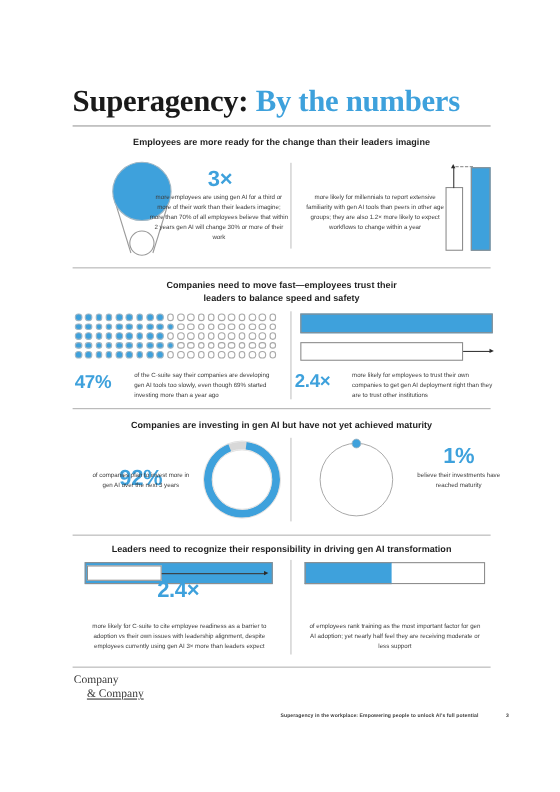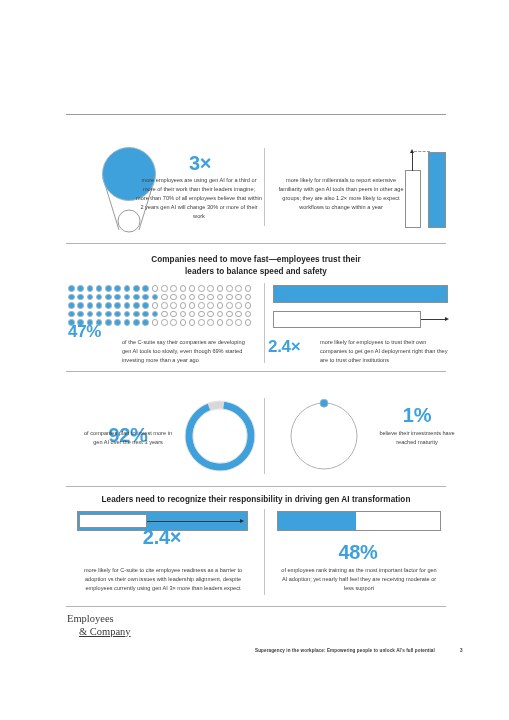--- a/index.html
+++ b/index.html
@@ -194,22 +194,29 @@
     font-size: 4.6px;
     font-weight: bold;
     color: #3a3a3a;
   }
 </style>
 </head>
 <body>
 
 <div class="page">
 
+  <div class="title-wrap">
+    <div class="title">
+      <span class="black">Superagency:</span>
+      <span class="blue">By the numbers</span>
+    </div>
+  </div>
   <div class="title-rule"></div>
 
+  <div class="sec-header" style="left:66px; top:124px; width:380px;">Employees are more ready for the change than their leaders imagine</div>
 
   <div class="cone-wrap" style="left:86px; top:146px;">
     <svg width="86" height="90" viewBox="0 0 86 90">
       <line x1="17" y1="32" x2="33" y2="84" stroke="#9a9a9a" stroke-width="1"></line>
       <line x1="69" y1="32" x2="53" y2="84" stroke="#9a9a9a" stroke-width="1"></line>
       <circle cx="43" cy="28" r="26.5" fill="#3ea1dc" stroke="#9fb6c4" stroke-width="1"></circle>
       <circle cx="43" cy="75" r="11" fill="#ffffff" stroke="#9a9a9a" stroke-width="1"></circle>
     </svg>
   </div>
 
@@ -329,38 +336,39 @@
       <div class="dot off"></div>
       <div class="dot off"></div>
       <div class="dot off"></div>
       <div class="dot off"></div>
       <div class="dot off"></div>
       <div class="dot off"></div>
       <div class="dot off"></div>
       <div class="dot off"></div>
     </div>
 
-  <div class="bignum small" style="left:68px; top:322px; width:52px; text-align:left;">47%</div>
+  <div class="bignum small" style="left:68px; top:338px; width:52px; text-align:left;">47%</div>
   <div class="blurb left" style="left:122px; top:338px; width:130px;">of the C-suite say their companies are developing gen AI tools too slowly, even though 69% started investing more than a year ago</div>
 
   <div class="vrule" style="left:264px; top:283px; height:80px;"></div>
 
   <div>
     <div class="hbar blue" style="left:273px; top:285px; width:175px; height:18px;"></div>
     <div class="hbar white" style="left:273px; top:311px; width:148px; height:17px;"></div>
     <div class="arrow-line-h" style="left:421px; top:319px; width:26px;"></div>
     <div class="arrow-head-right" style="left:445px; top:317px;"></div>
     <div class="dash-line" style="left:446px; top:303px; width:0px; border-top:1.4px dashed #9a9a9a; height:0;"></div>
   </div>
 
   <div class="bignum small" style="left:268px; top:337px; width:50px; text-align:left;">2.4×</div>
   <div class="blurb left" style="left:320px; top:338px; width:128px;">more likely for employees to trust their own companies to get gen AI deployment right than they are to trust other institutions</div>
 
   <div class="rule" style="left:66px; top:371px; width:380px;"></div>
 
+  <div class="sec-header" style="left:66px; top:381px; width:380px;">Companies are investing in gen AI but have not yet achieved maturity</div>
 
   <div class="donut" style="left:182px; top:398px;">
     <svg width="76" height="76" viewBox="0 0 76 76">
       <circle cx="38" cy="38" r="31" fill="none" stroke="#ffffff" stroke-width="7"></circle>
       <circle cx="38" cy="38" r="31" fill="none" stroke="#d8d8d8" stroke-width="7"></circle>
       <circle cx="38" cy="38" r="31" fill="none" stroke="#3ea1dc" stroke-width="7" stroke-dasharray="179.3 15.5" stroke-dashoffset="0" transform="rotate(-83 38 38)"></circle>
       <circle cx="38" cy="38" r="27" fill="none" stroke="#cfcfcf" stroke-width="0.6"></circle>
       <circle cx="38" cy="38" r="35" fill="none" stroke="#cfcfcf" stroke-width="0.6"></circle>
     </svg>
   </div>
@@ -394,24 +402,23 @@
   <div class="bignum" style="left:122px; top:526px; width:80px;">2.4×</div>
   <div class="blurb" style="left:77px; top:566px; width:172px;">more likely for C-suite to cite employee readiness as a barrier to adoption vs their own issues with leadership alignment, despite employees currently using gen AI 3× more than leaders expect</div>
 
   <div class="vrule" style="left:264px; top:509px; height:86px;"></div>
 
   <div>
     <div class="hbar white" style="left:277px; top:511px; width:164px; height:20px;"></div>
     <div class="hbar blue" style="left:277px; top:511px; width:79px; height:20px; border-right:none;"></div>
   </div>
 
-  <div class="bignum" style="left:318px; top:541px; width:80px;">48%</div>
   <div class="blurb" style="left:280px; top:566px; width:158px;">of employees rank training as the most important factor for gen AI adoption; yet nearly half feel they are receiving moderate or less support</div>
 
   <div class="footer-rule"></div>
   <div class="logo">
-    <span>Employees</span>
+    <span>Company</span>
     <span class="l2">&amp; Company</span>
   </div>
   <div class="footer-note">Superagency in the workplace: Empowering people to unlock AI’s full potential</div>
   <div class="footer-page">3</div>
 
 </div>
 
 </body></html>

